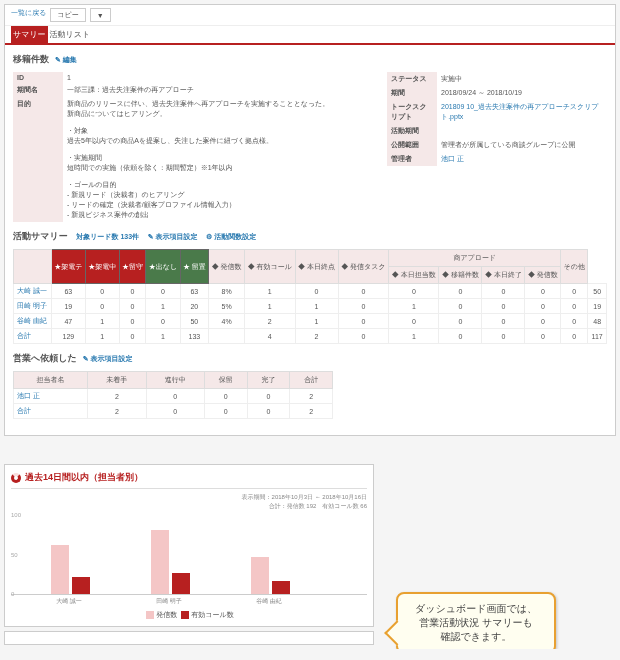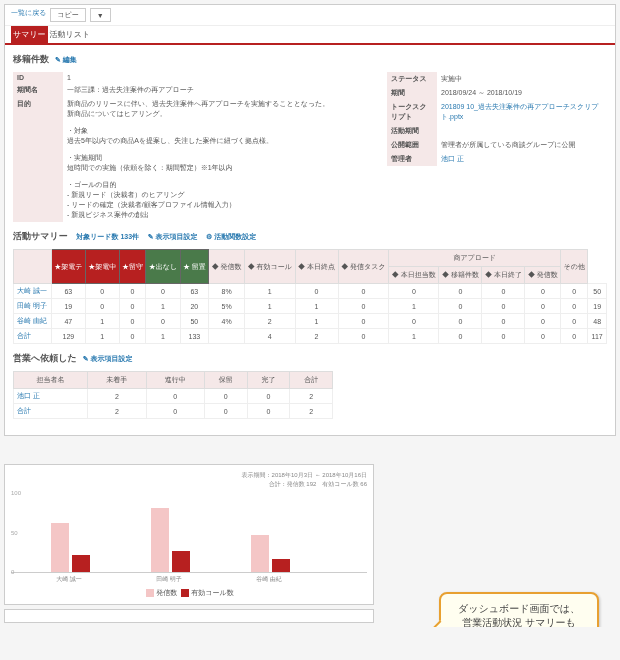--- a/index.html
+++ b/index.html
@@ -39,21 +39,21 @@
 .bars{position:absolute;bottom:0;display:flex;gap:3px;align-items:flex-end}
 .bar1{width:18px;background:#f4c6c6}
 .bar2{width:18px;background:#b72020}
 .xlab{display:flex;font-size:6px;color:#888;margin-top:2px}
 .leg{text-align:center;font-size:7px;margin-top:4px}
 .sq{display:inline-block;width:8px;height:8px;margin:0 2px;vertical-align:middle}
 .callout{position:absolute;background:#fffef0;border:2px solid #e8a030;border-radius:8px;padding:8px 12px;font-size:10px;color:#444;text-align:center;box-shadow:1px 1px 3px rgba(0,0,0,0.2)}
 .callout::before{content:'';position:absolute;width:16px;height:16px;background:#fffef0;border-left:2px solid #e8a030;border-bottom:2px solid #e8a030;transform:rotate(45deg)}
 .c1{top:335px;left:340px}.c1::before{top:-10px;left:40px}
 .c2{top:305px;left:490px}.c2::before{top:-10px;left:40px}
-.c3{top:588px;left:439px;width:160px}.c3::before{top:30px;left:-10px;transform:rotate(45deg)}
+.c3{top:588px;left:396px;width:160px}.c3::before{top:30px;left:-10px;transform:rotate(45deg)}
 .wrap{position:relative}
 </style>
 </head>
 <body>
 
 <div class="wrap">
 <div class="win">
  <div class="tb">
   <span class="lk" style="margin-left:0">一覧に戻る</span>
   <button class="btn">コピー</button>
@@ -265,20 +265,24 @@
             </tbody>
           </table>
   </div>
  </div>
 </div>
 
 
 <div style="height:20px"></div>
 
 <div class="chart">
+ <div class="chart-h">
+        <span class="pie"></span>
+        <span>過去14日間以内（担当者別）</span>
+      </div>
  <div class="meta" style="white-space:pre-line">表示期間：2018年10月3日 ～ 2018年10月16日
 合計：発信数 192　有効コール数 66</div>
  <div class="plot" id="plot1">
         <div class="ylab" style="bottom: -4%;">0</div>
         <div class="ylab" style="bottom: 46%;">50</div>
         <div class="ylab" style="bottom: 96%;">100</div>
         <div class="bars" style="left: 40px;">
           <div class="bar1" style="height: 49.14px;"></div>
           <div class="bar2" style="height: 17.16px;"></div>
         </div>

